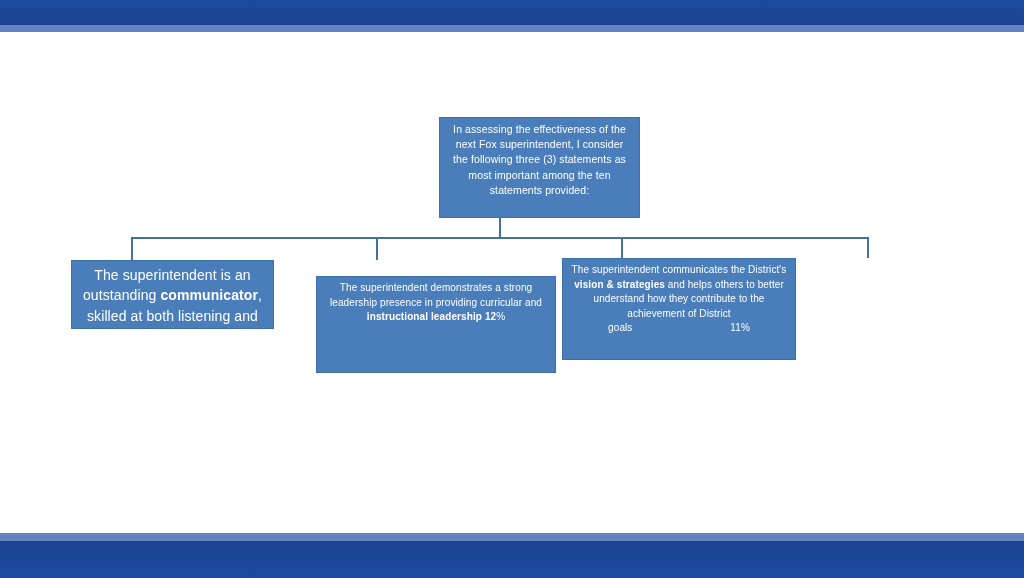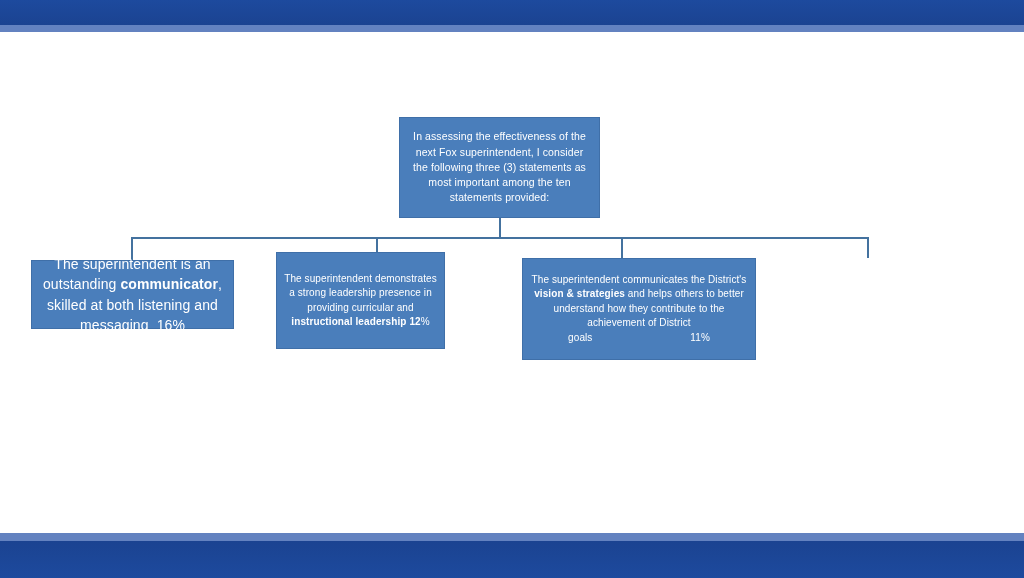--- a/index.html
+++ b/index.html
@@ -51,26 +51,27 @@
   }
 
   
   .node {
     position: absolute;
     box-sizing: border-box;
     background: #4a7ebb;
     border: 1px solid #3f6fa8;
     color: #ffffff;
     display: flex;
-    align-items: center;
+    align-items: flex-start;
     justify-content: center;
     text-align: center;
     line-height: 1.45;
     letter-spacing: 0.1px;
     padding: 4px 6px;
+    margin-left: 40px;
   }
   .node .txt {
     display: block;
     width: 100%;
   }
   .node b {
     font-weight: bold;
   }
 
   .root-node {
@@ -79,22 +80,22 @@
     font-size: 10.5px;
   }
   .root-node .txt { padding: 0 2px; }
 
   .child-1 {
     left: 31px; top: 260px;
     width: 203px; height: 69px;
     font-size: 14px;
   }
   .child-2 {
-    left: 276px; top: 252px;
-    width: 169px; height: 97px;
+    left: 276px; top: 276px;
+    width: 240px; height: 97px;
     font-size: 10px;
   }
   .child-3 {
     left: 522px; top: 258px;
     width: 234px; height: 102px;
     font-size: 10px;
   }
   .child-4 {
     left: 766px; top: 258px;
     width: 201px; height: 102px;

